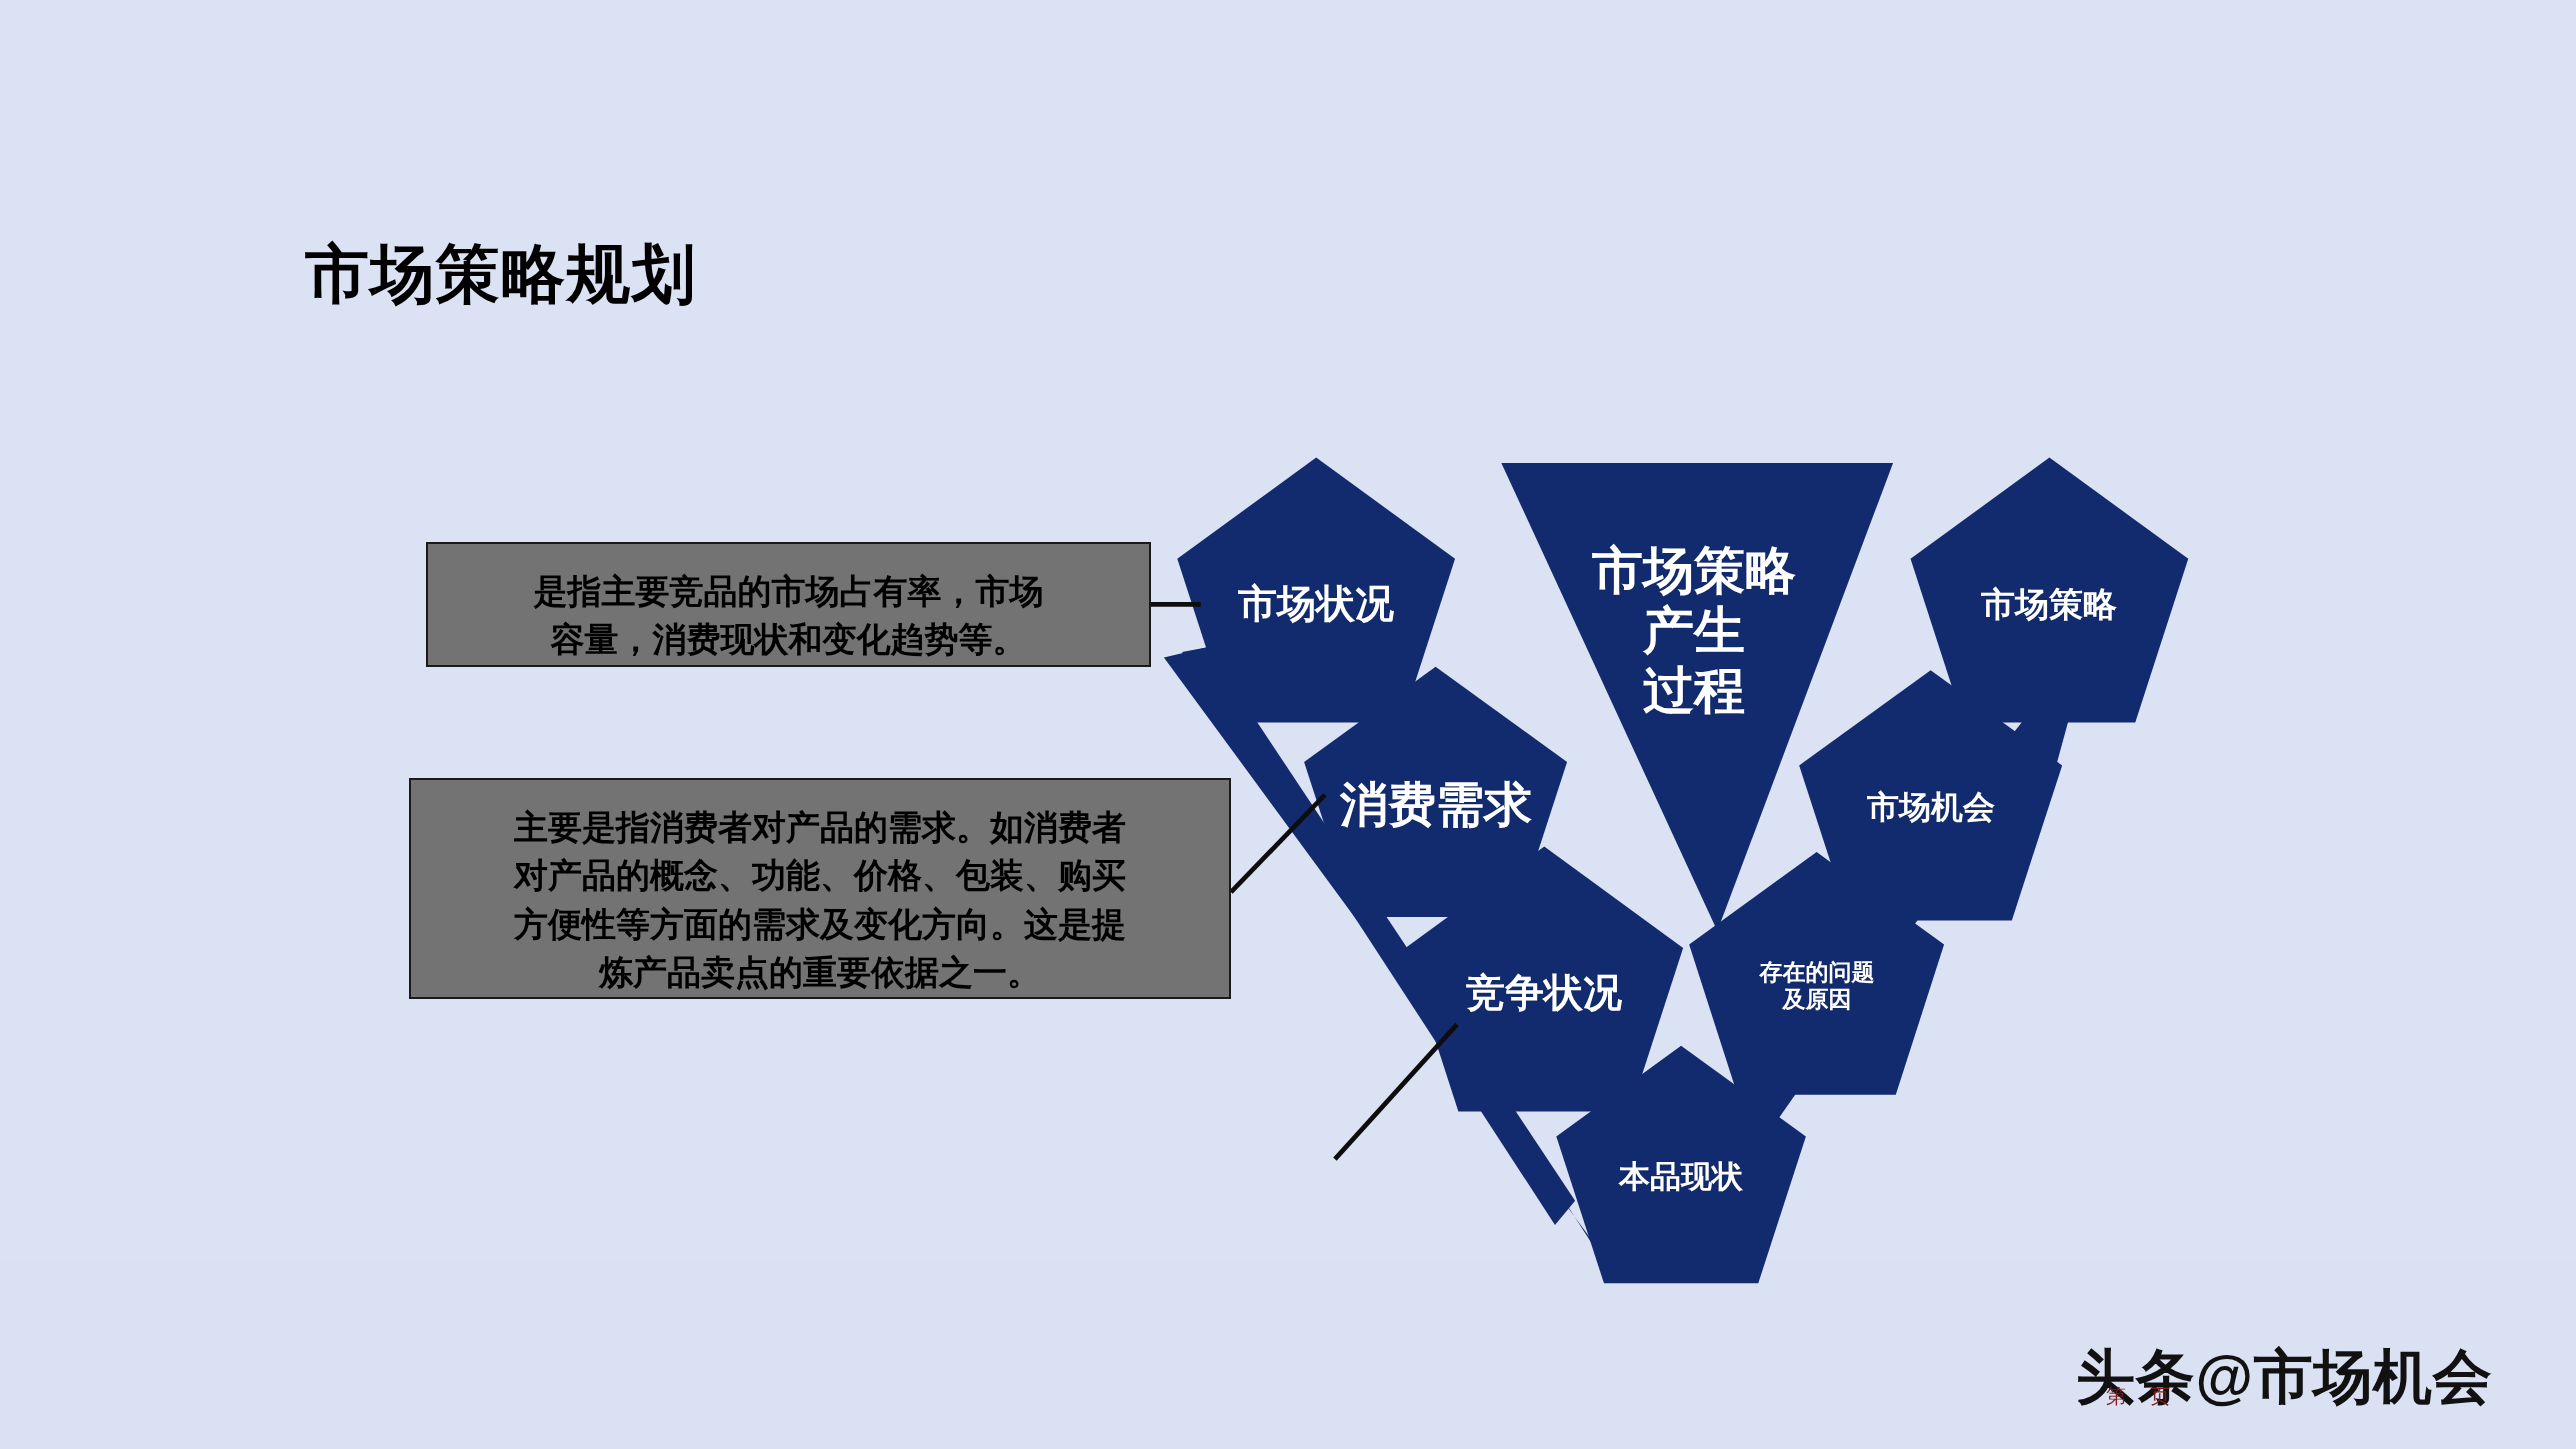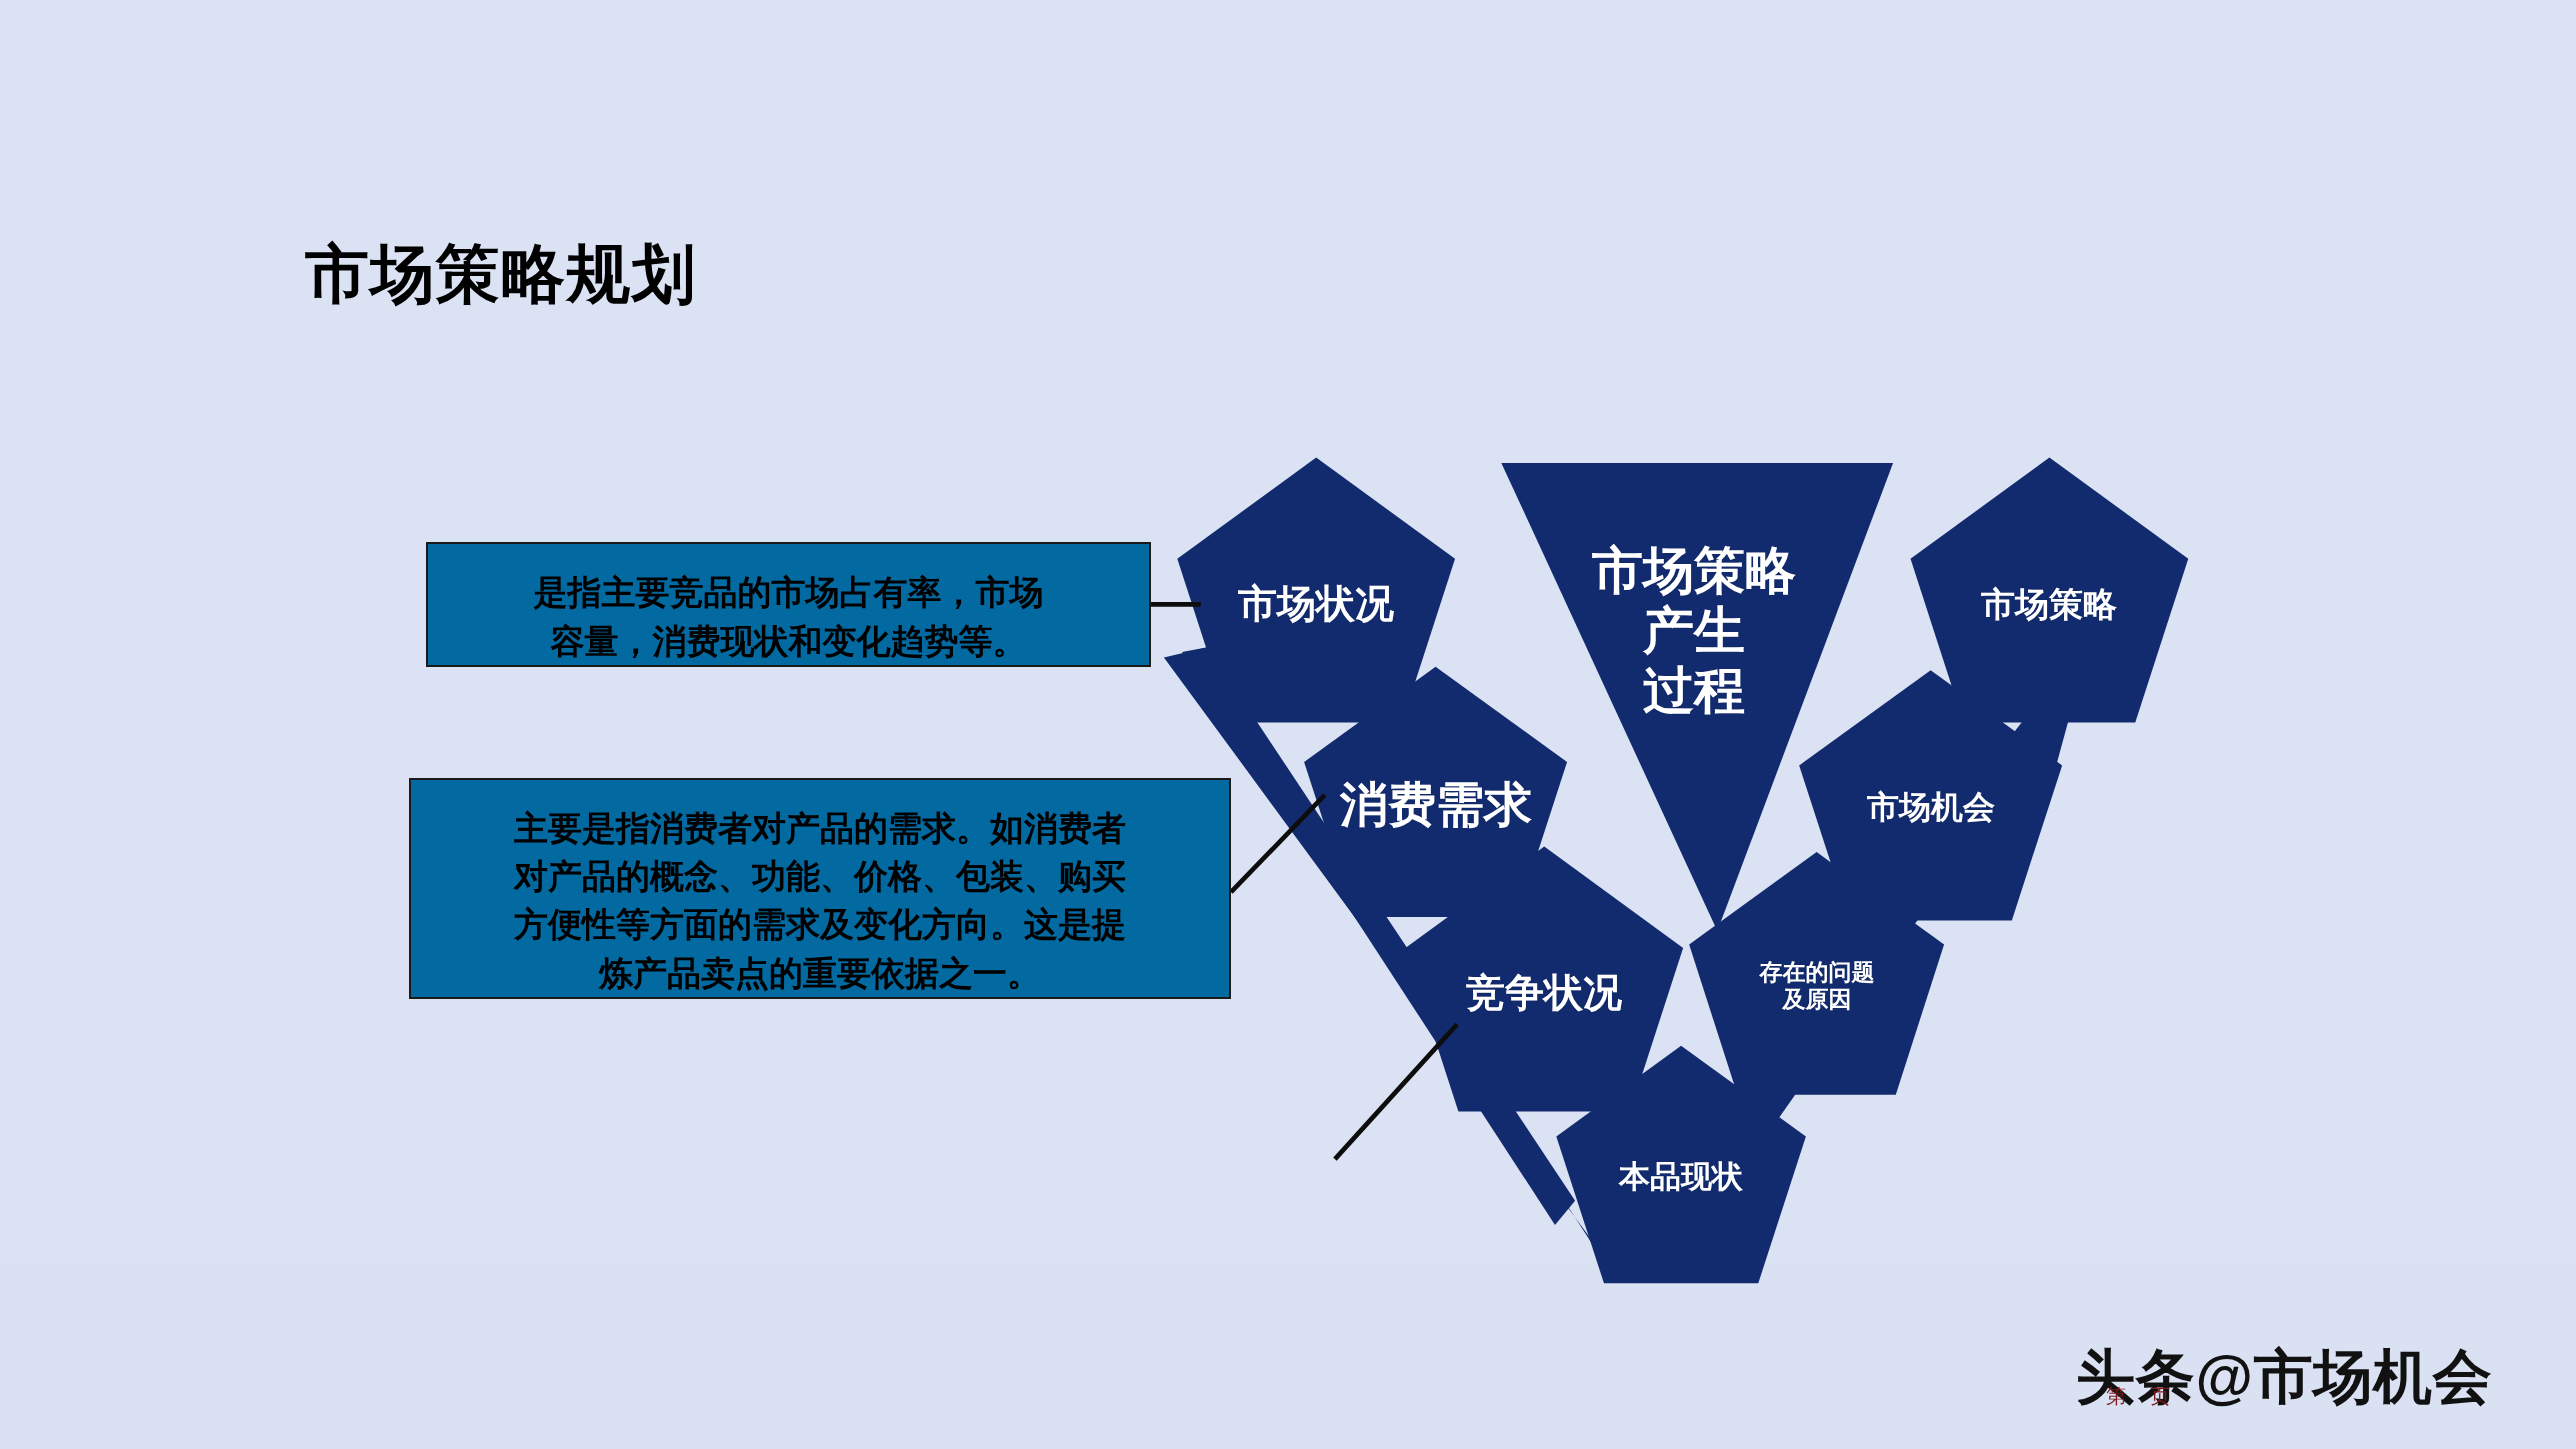--- a/index.html
+++ b/index.html
@@ -35,28 +35,28 @@
     left: 0;
     top: 0;
     width: 2576px;
     height: 1449px;
   }
   
   .callout {
     position: absolute;
     box-sizing: border-box;
     border: 2.7px solid #1a1a1a;
-    background: #0369a1;
+    background: #737373;
     color: #000000;
     font-weight: bold;
     text-align: center;
     display: flex;
-    align-items: flex-end;
+    align-items: flex-start;
     justify-content: center;
-    padding: 0 12px;
+    padding: 23px 12px;
     line-height: 1.42;
   }
   #callout-0 {
     left: 426px;  top: 542px;  width: 725px; height: 125px;
     font-size: 34px;
   }
   #callout-1 {
     left: 409px;  top: 778px; width: 822px; height: 221px;
     font-size: 34px;
   }

